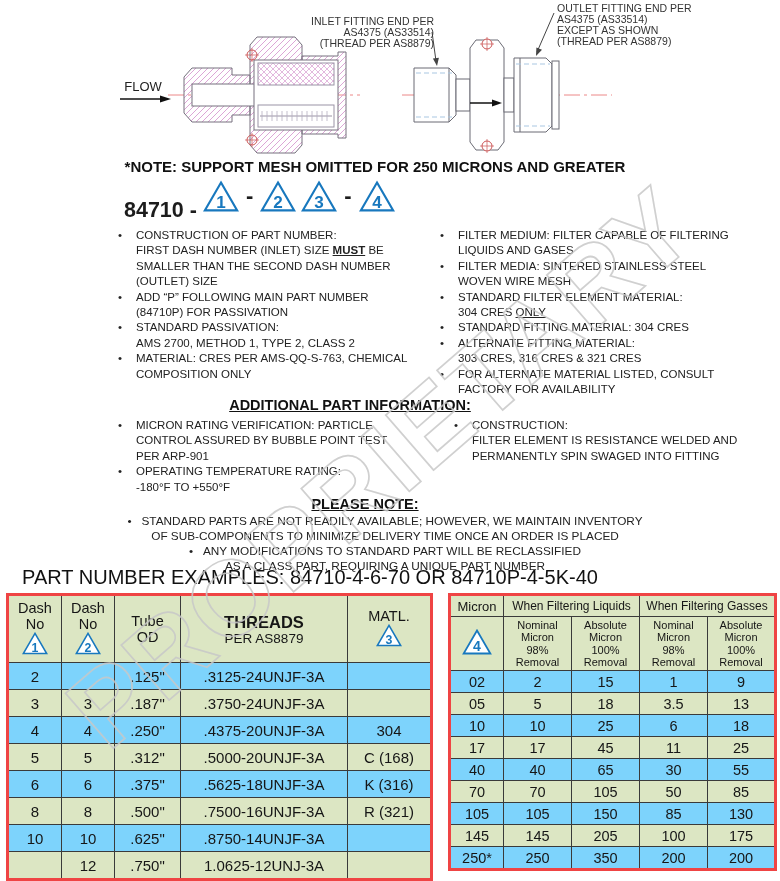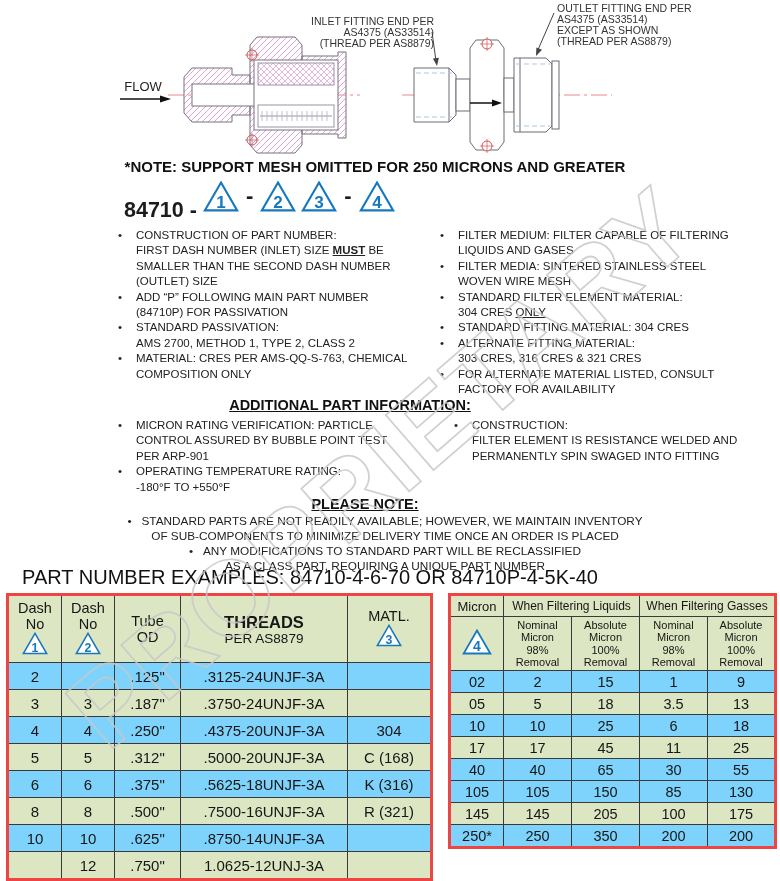--- a/index.html
+++ b/index.html
@@ -460,20 +460,27 @@
         <td>11</td>
         <td>25</td>
       </tr>
       <tr>
         <td>40</td>
         <td>40</td>
         <td>65</td>
         <td>30</td>
         <td>55</td>
       </tr>
+      <tr class="alt">
+        <td>70</td>
+        <td>70</td>
+        <td>105</td>
+        <td>50</td>
+        <td>85</td>
+      </tr>
       <tr>
         <td>105</td>
         <td>105</td>
         <td>150</td>
         <td>85</td>
         <td>130</td>
       </tr>
       <tr class="alt">
         <td>145</td>
         <td>145</td>

